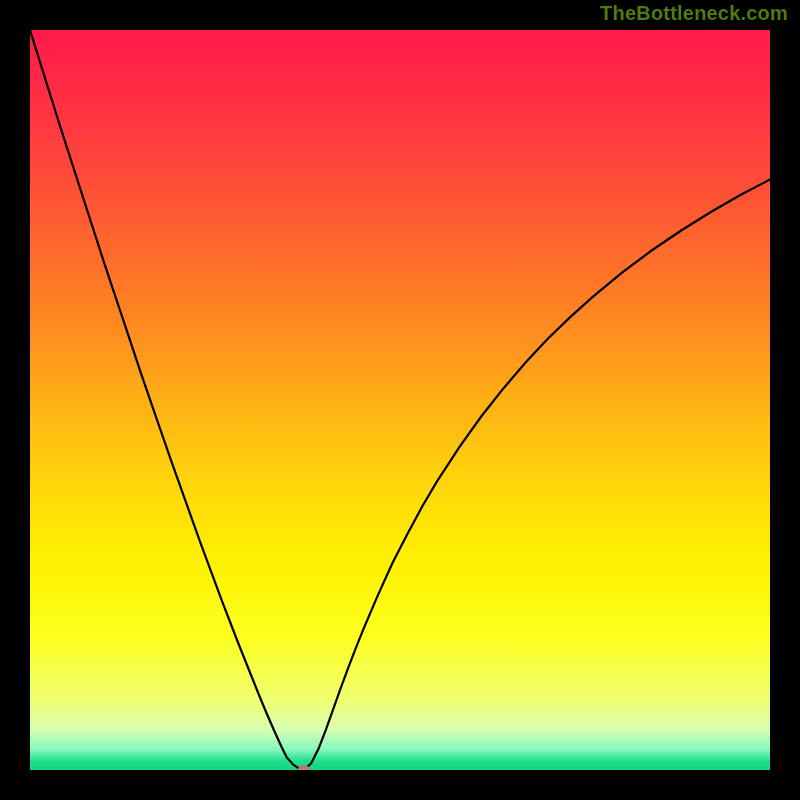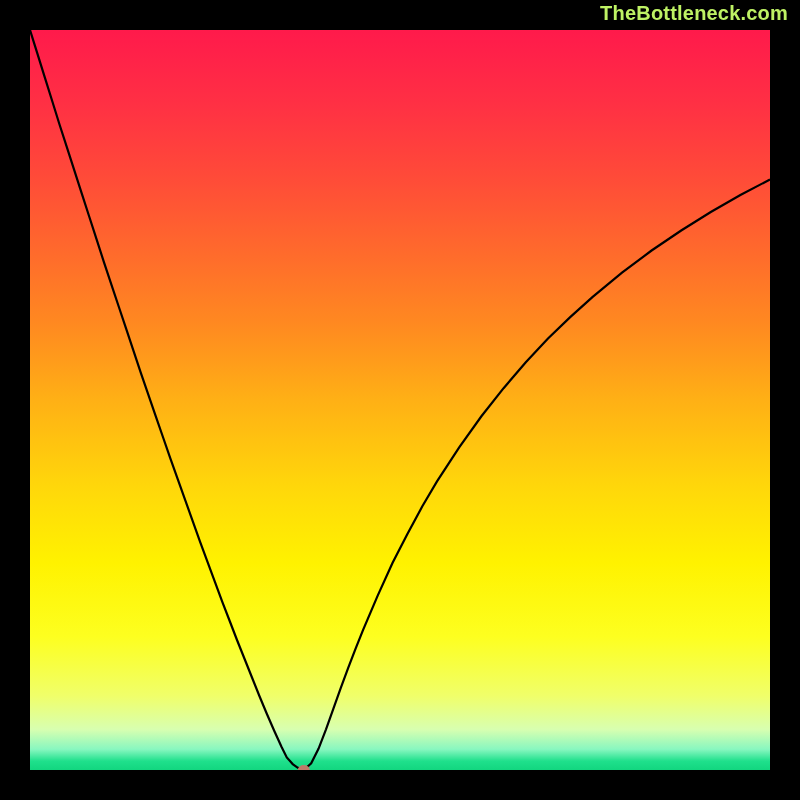--- a/index.html
+++ b/index.html
@@ -10,21 +10,21 @@
     position: relative;
     background: #000;
   }
   .watermark {
     position: absolute;
     top: 2px;
     right: 12px;
     font-family: Arial, Helvetica, sans-serif;
     font-size: 20px;
     font-weight: bold;
-    color: #bef264;
+    color: #4d7c0f;
     z-index: 10;
     letter-spacing: 0.2px;
   }
   .plot-area {
     position: absolute;
     left: 30px;
     top: 30px;
     width: 740px;
     height: 740px;
   }

